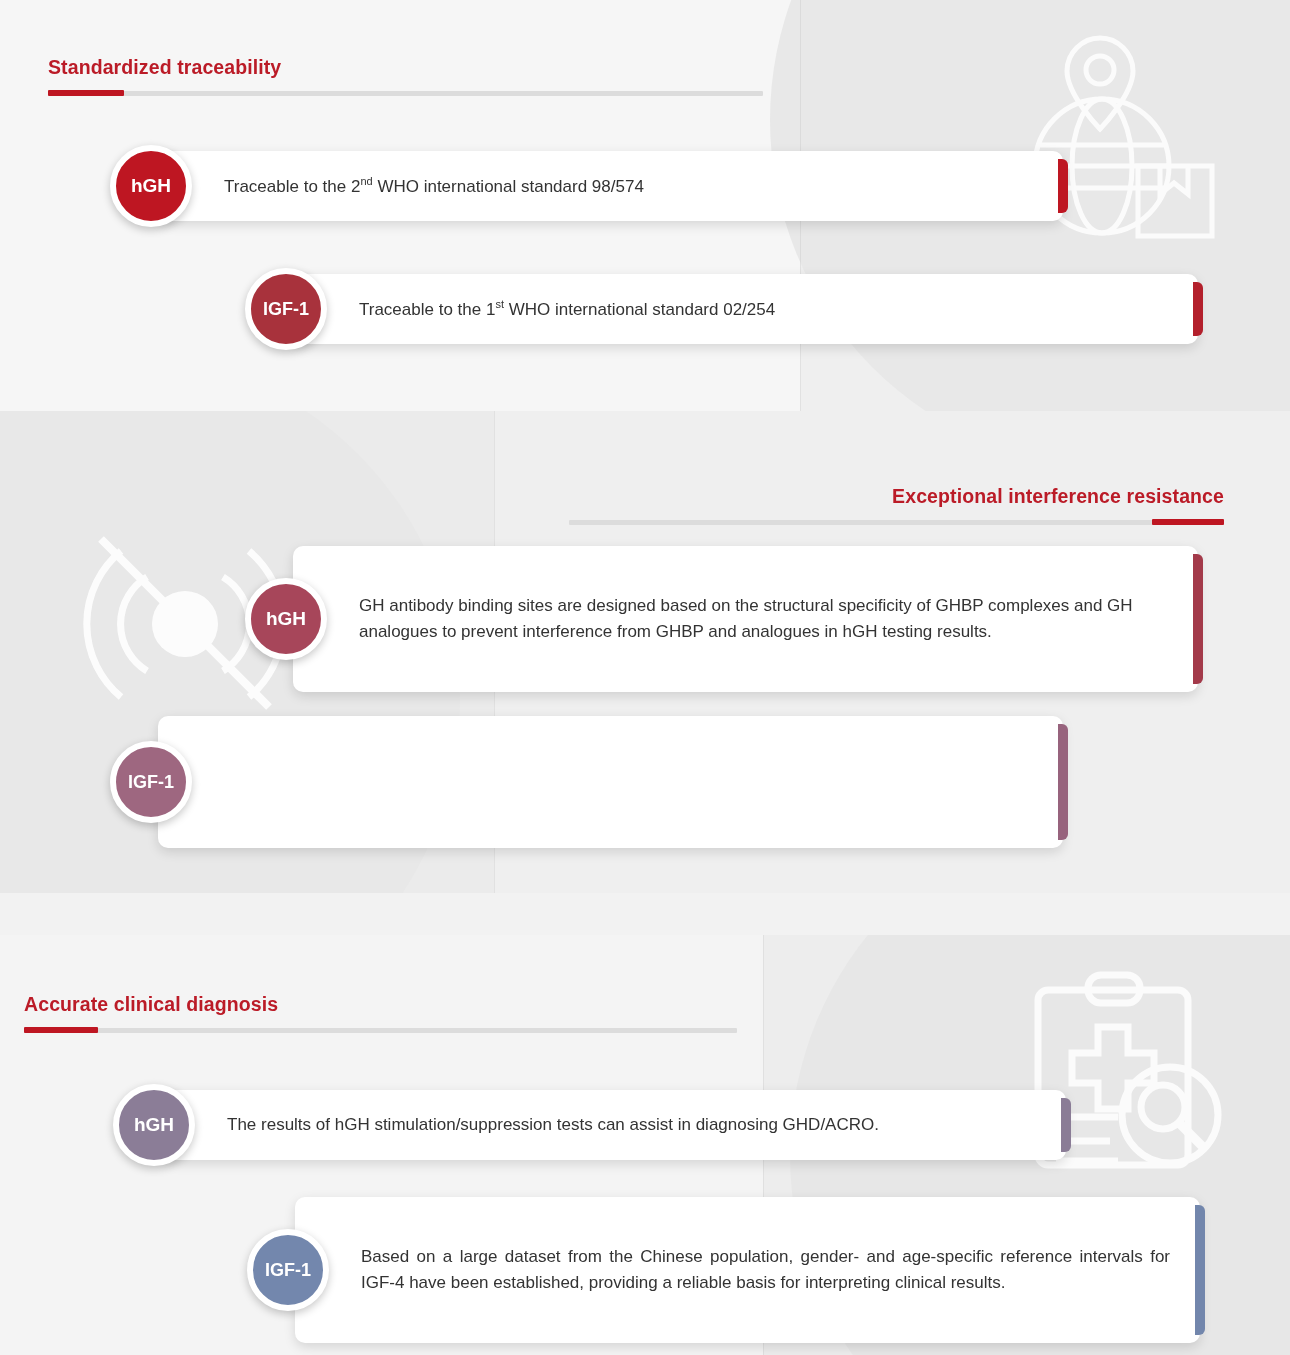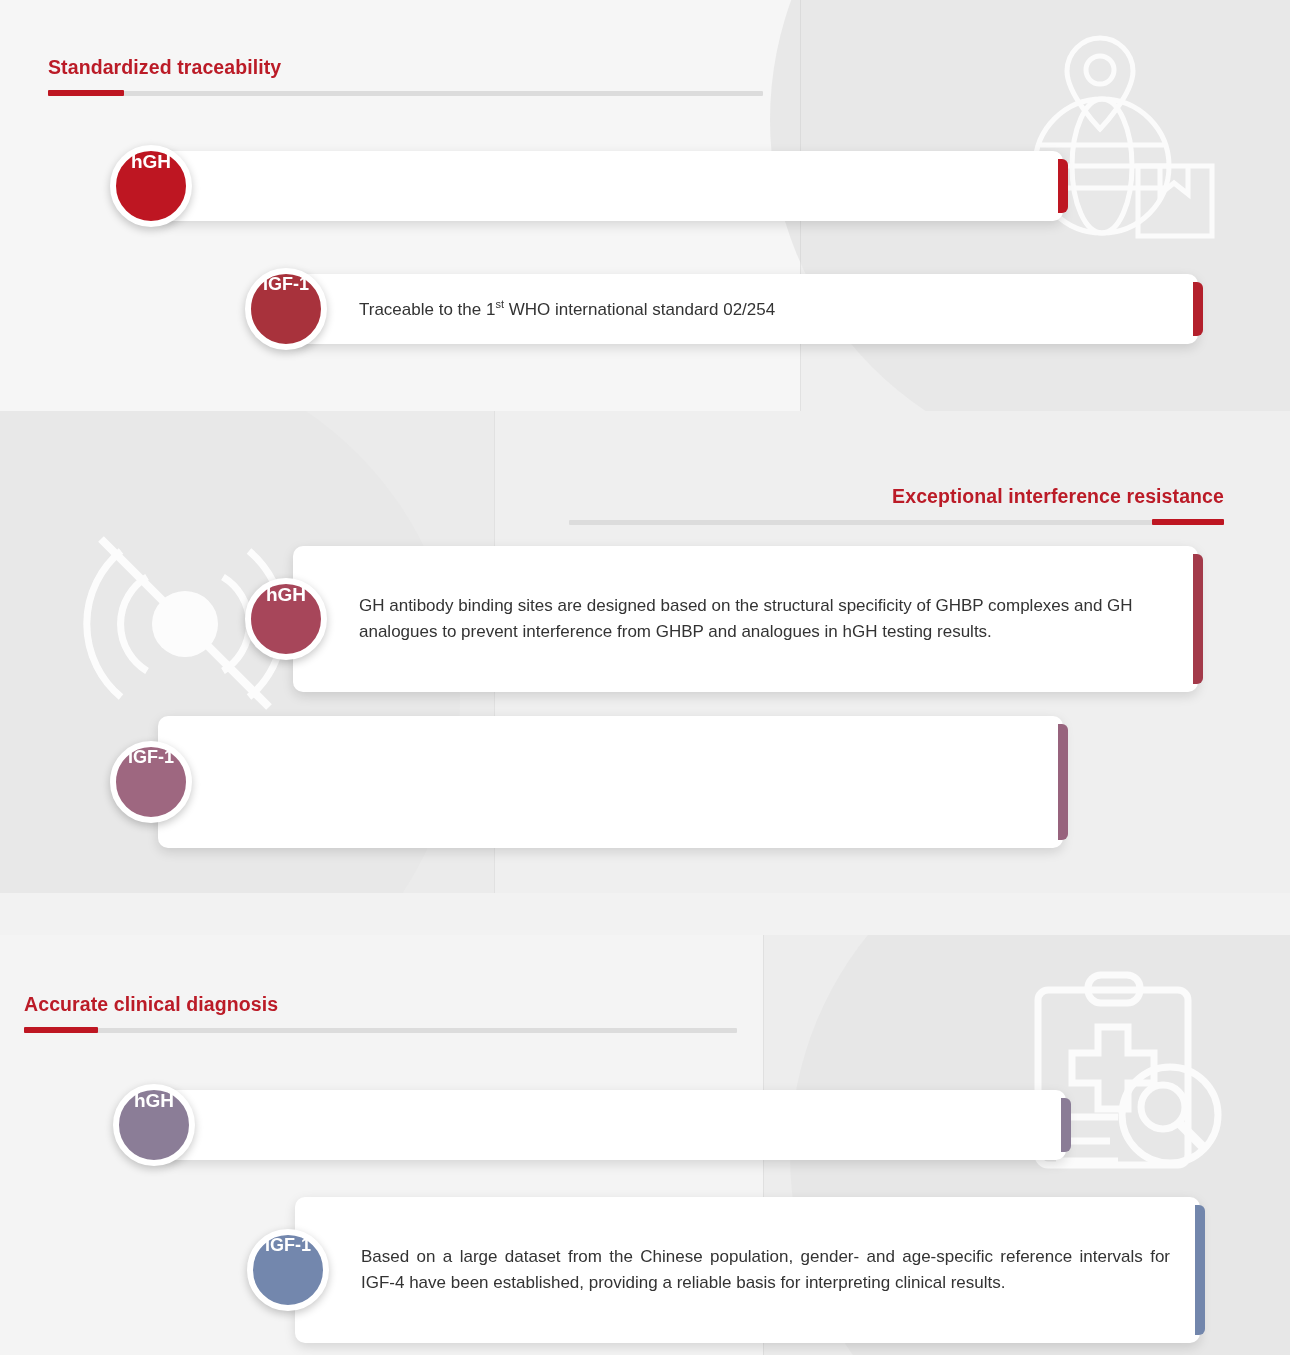--- a/index.html
+++ b/index.html
@@ -35,21 +35,21 @@
   .rule-wrap { position:relative; height:6px; margin-top:11px; }
   .rule-bg   { position:absolute; top:1px; height:5px; background:#dcdcdc; border-radius:1px; }
   .rule-fg   { position:absolute; top:0;  height:6px; background:#be1622; border-radius:1px; }
 
   
   .row { position:absolute; display:flex; align-items:center; }
 
   .badge {
     position:relative; z-index:3;
     width:82px; height:82px; border-radius:50%;
-    display:flex; align-items:flex-start; justify-content:center;
+    display:flex; align-items:center; justify-content:center;
     color:#ffffff; font-weight:bold; font-size:19px;
     border:6px solid #ffffff;
     box-shadow:0 3px 9px rgba(0,0,0,0.22);
     flex:0 0 auto;
   }
   .badge.small-type { font-size:18px; }
 
   .card {
     position:relative; z-index:1;
     margin-left:-34px;
@@ -107,20 +107,21 @@
         <div class="rule-fg" style="left:0;width:76px;"></div>
       </div>
     </div>
 
     <div class="row" style="left:110px;top:145px;">
       <div class="badge" style="background:#be1622;">
         <span>hGH</span>
       </div>
       <div class="card" style="width:905px;min-height:70px;">
         <div class="edge" style="background:#be1622;"></div>
+        <div class="card-text">Traceable to the 2<sup>nd</sup> WHO international standard 98/574</div>
       </div>
     </div>
 
     <div class="row" style="left:245px;top:268px;">
       <div class="badge small-type" style="background:#a8323c;">
         <span>IGF-1</span>
       </div>
       <div class="card" style="width:905px;min-height:70px;">
         <div class="edge" style="background:#b3202c;"></div>
         <div class="card-text">Traceable to the 1<sup>st</sup> WHO international standard 02/254</div>
@@ -200,20 +201,21 @@
         <div class="rule-fg" style="left:0;width:74px;"></div>
       </div>
     </div>
 
     <div class="row" style="left:113px;top:149px;">
       <div class="badge" style="background:#8b7d97;">
         <span>hGH</span>
       </div>
       <div class="card" style="width:905px;min-height:70px;">
         <div class="edge" style="background:#8a7c96;"></div>
+        <div class="card-text">The results of hGH stimulation/suppression tests can assist in diagnosing GHD/ACRO.</div>
       </div>
     </div>
 
     <div class="row" style="left:247px;top:262px;">
       <div class="badge small-type" style="background:#7387ad;">
         <span>IGF-1</span>
       </div>
       <div class="card" style="width:905px;min-height:146px;">
         <div class="edge" style="background:#7286ac;"></div>
         <div class="card-text justify">Based on a large dataset from the Chinese population, gender- and age-specific reference intervals for IGF-4 have been established, providing a reliable basis for interpreting clinical results.</div>

